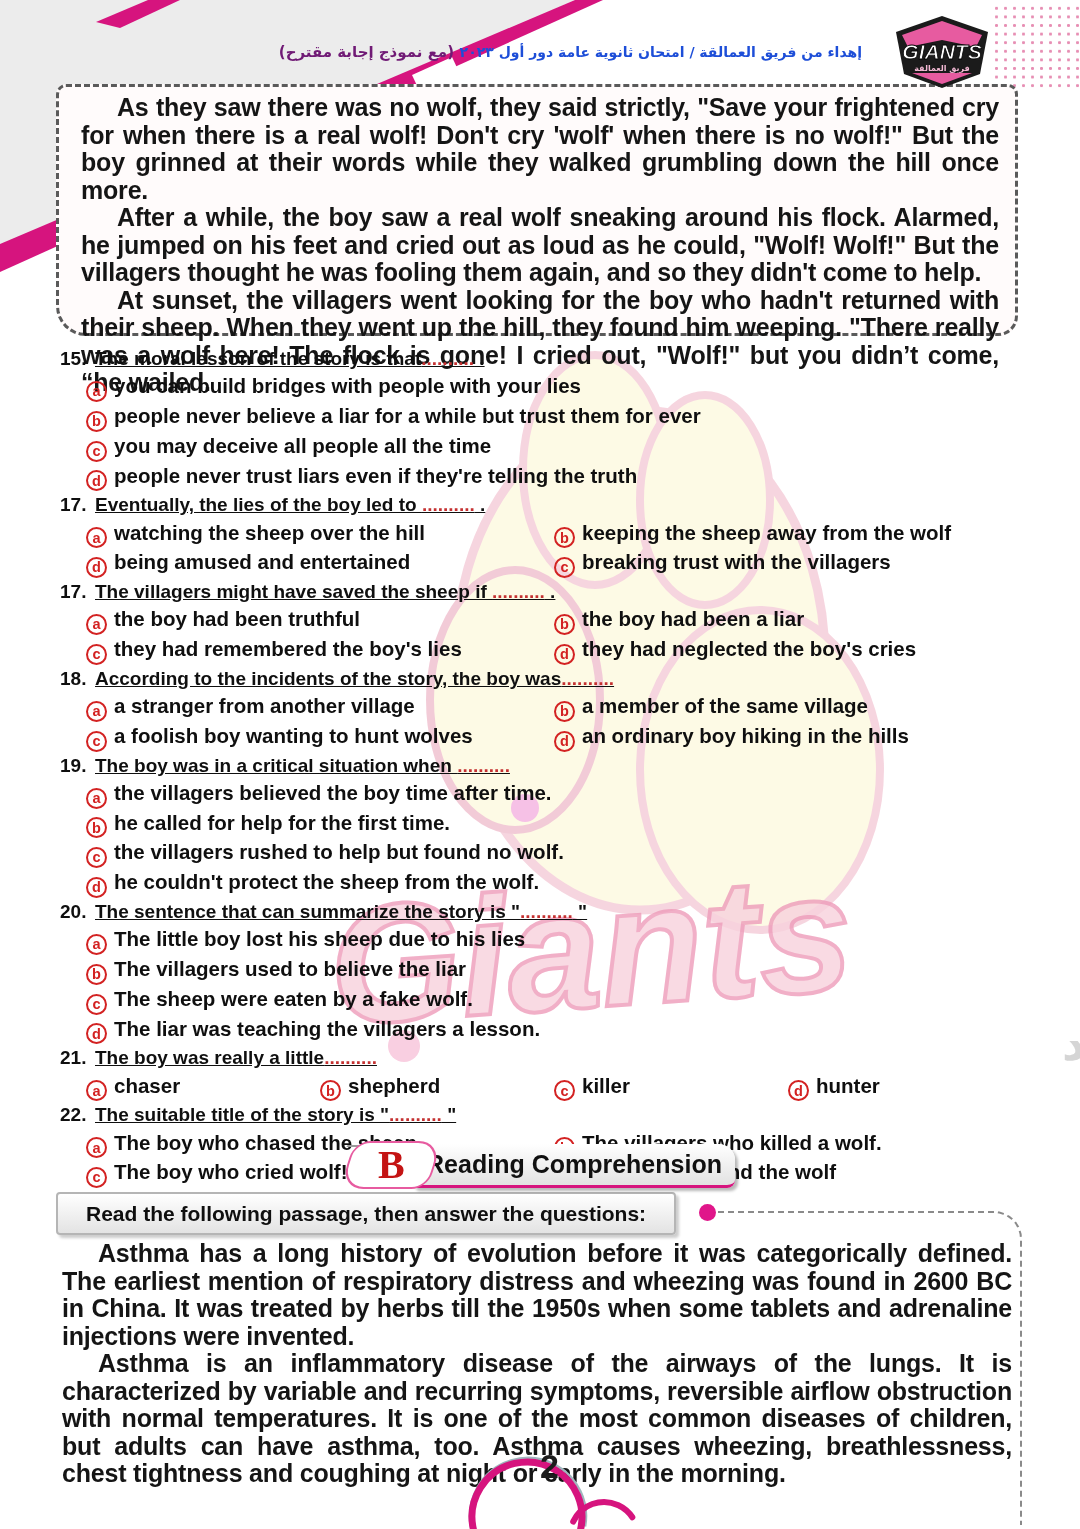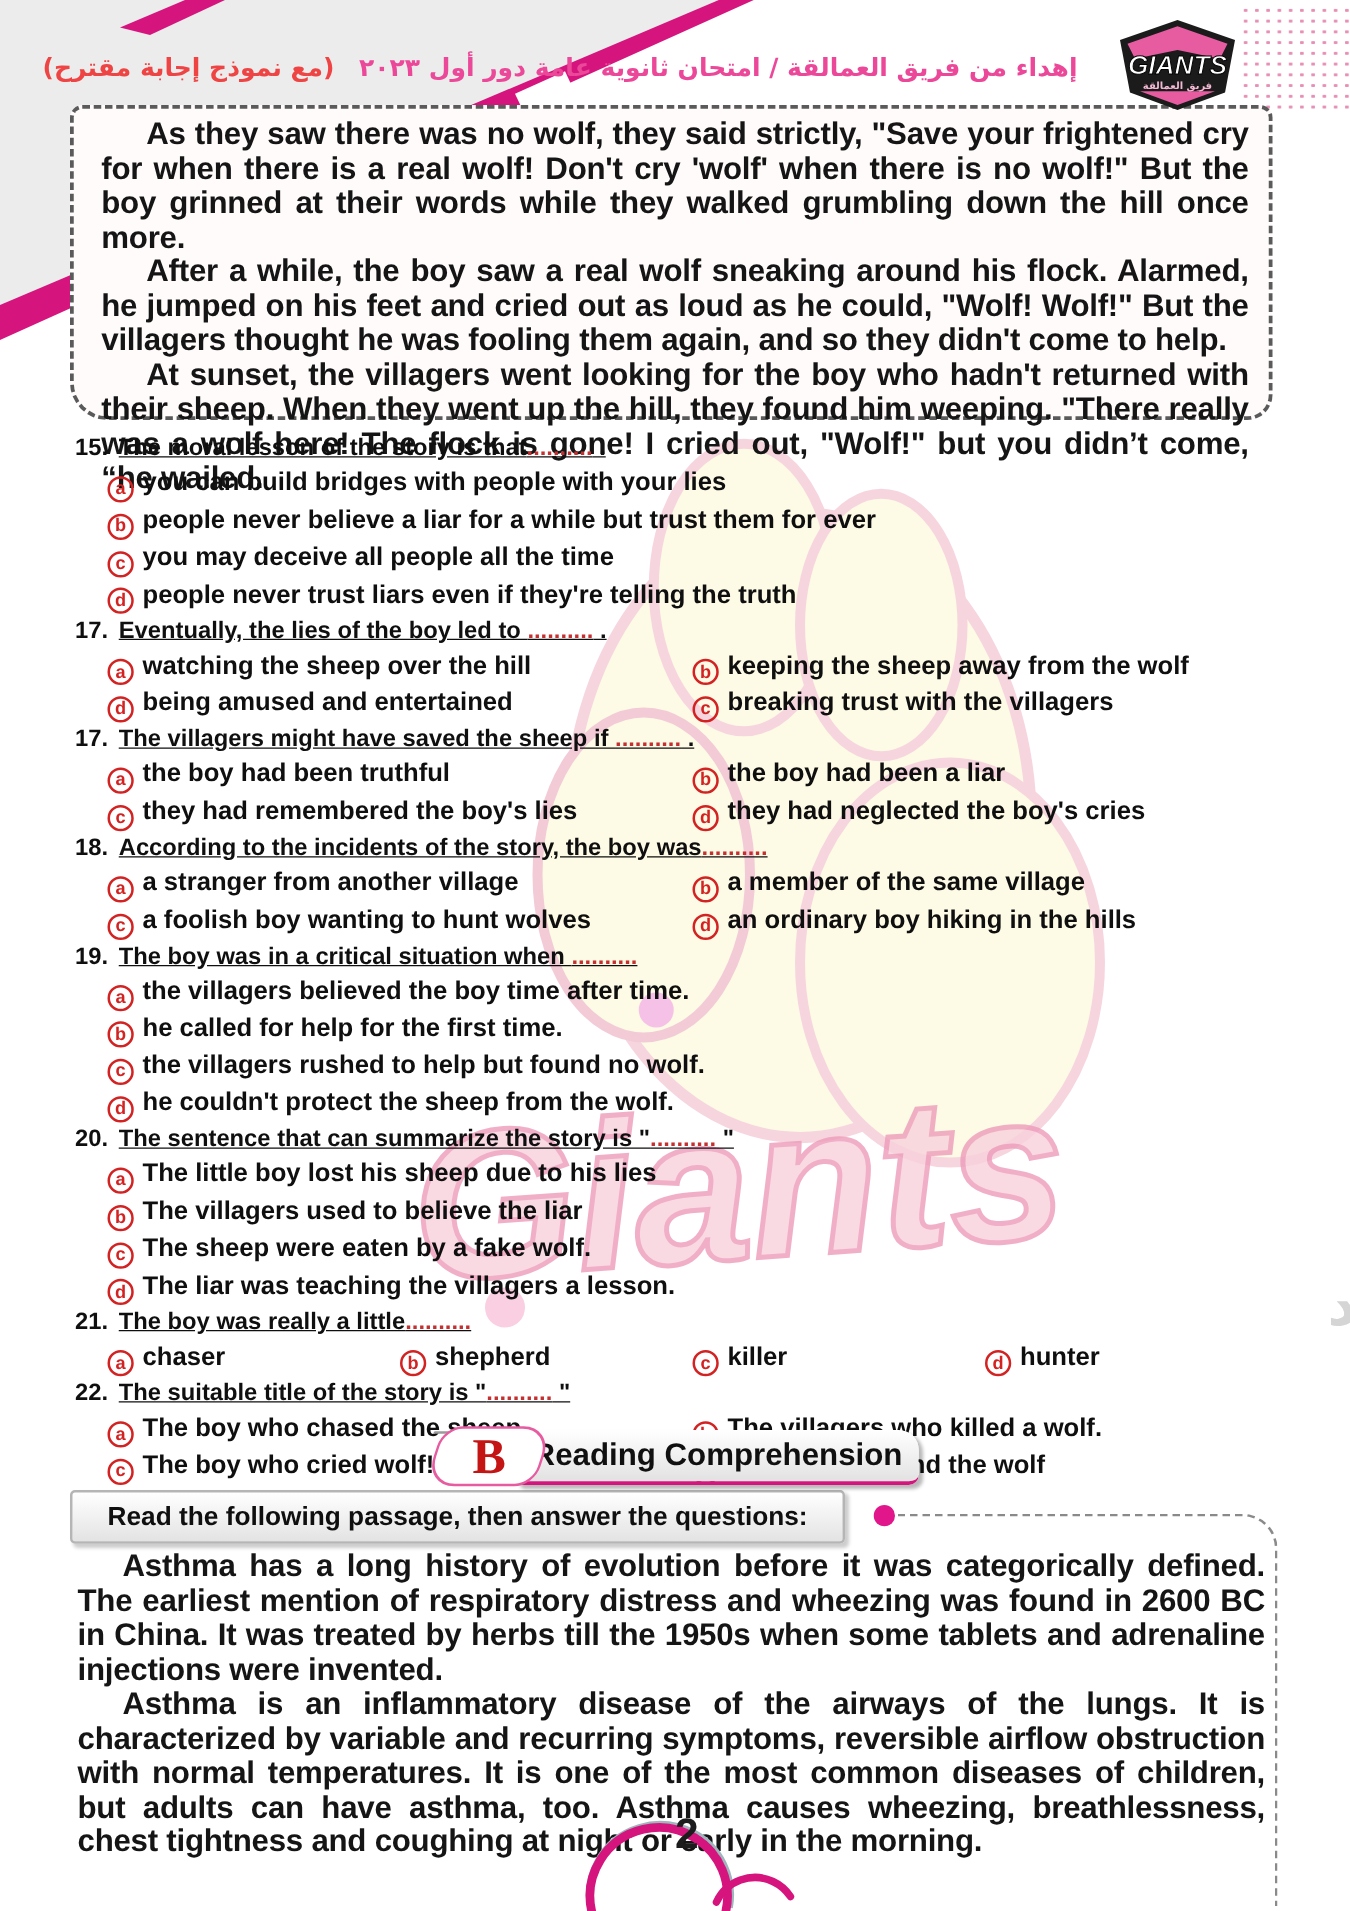--- a/index.html
+++ b/index.html
@@ -12,22 +12,22 @@
   
   .corner-ribbon{position:absolute;left:0;top:0;width:610px;height:280px;z-index:1;}
   .dots-tr{position:absolute;top:4px;right:0;width:88px;height:86px;z-index:1;
            background-image:radial-gradient(circle,#e78fb4 1.3px,transparent 1.6px);
            background-size:9px 8.6px;}
   .dots-tl{position:absolute;top:118px;left:225px;width:250px;height:95px;z-index:1;opacity:.55;
            background-image:radial-gradient(circle,#c9c9c9 1.1px,transparent 1.4px);
            background-size:9px 9px;clip-path:polygon(0 100%,100% 0,100% 55%,12% 100%);}
   .header-title{position:absolute;top:42px;right:218px;z-index:2;direction:rtl;white-space:nowrap;
                 font-family:"DejaVu Sans",sans-serif;font-weight:bold;}
-  .header-title .red{color:#ec4899;font-size:20px;}
-  .header-title .black{color:#ef4444;font-size:20px;margin-right:14px;}
+  .header-title .red{color:#1d4ed8;font-size:14px;}
+  .header-title .black{color:#701a75;font-size:15px;}
   .logo{position:absolute;top:14px;left:890px;width:104px;height:76px;z-index:2;}
 
   
   .story-box{position:absolute;left:56px;top:84px;width:962px;height:252px;box-sizing:border-box;
              border:3px dashed #5a5a5a;border-radius:10px 10px 20px 30px;background:#fffbfb;
              padding:7px 16px 0 22px;z-index:1;}
   .para{margin:0;font-size:25px;font-weight:bold;line-height:27.5px;color:#151515;
         text-indent:36px;text-align:justify;letter-spacing:-0.2px;}
 
   

